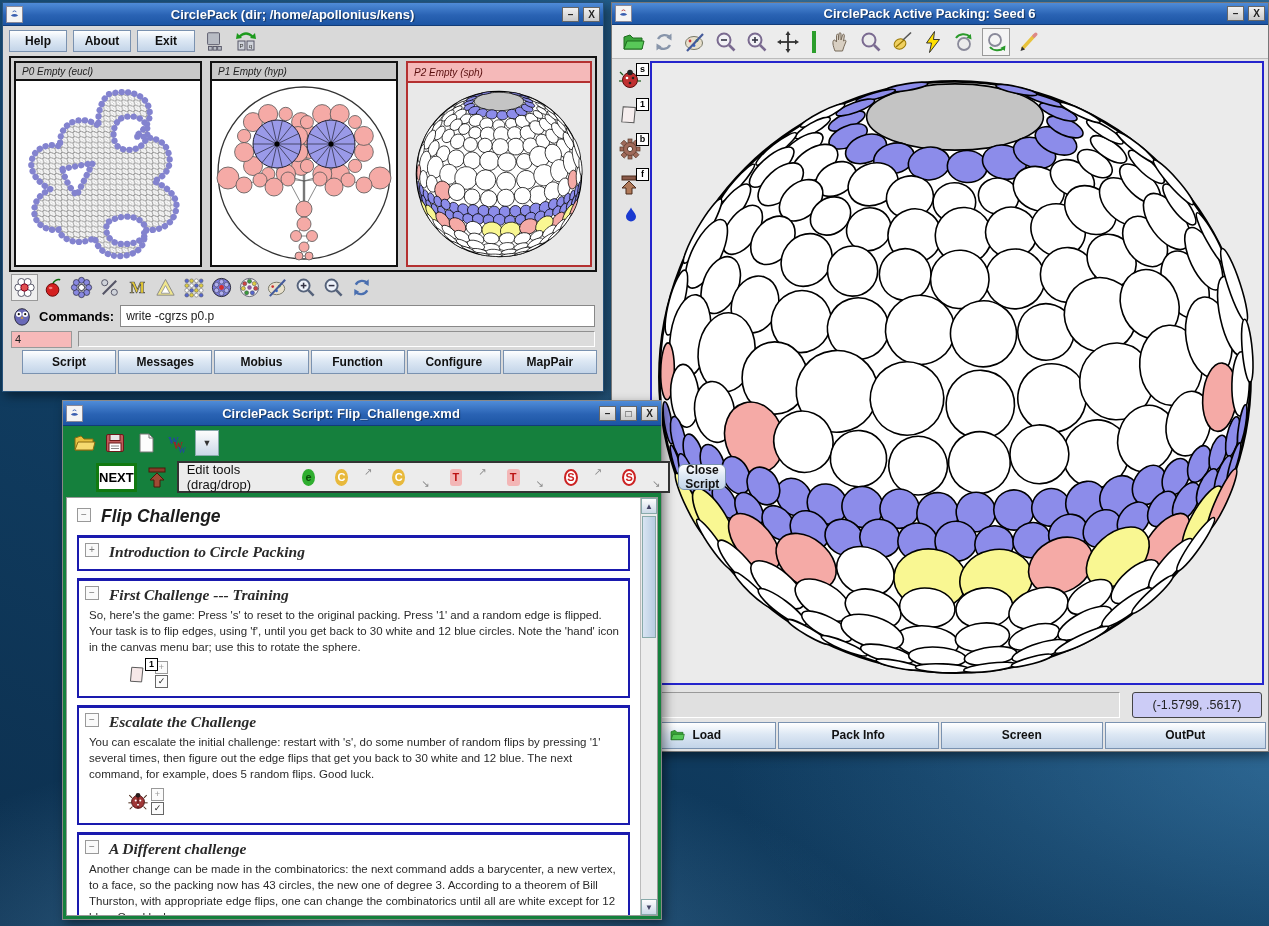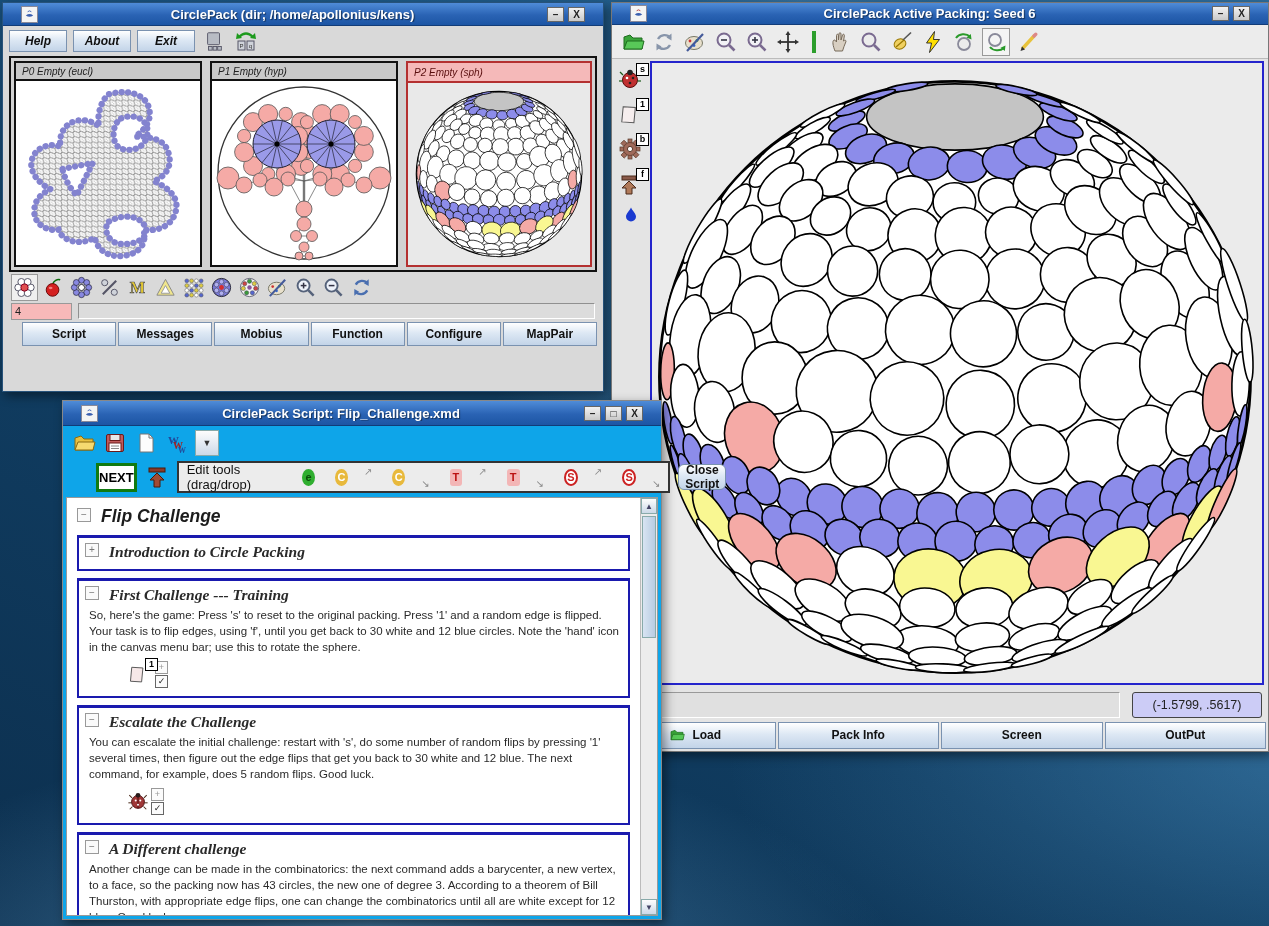--- a/index.html
+++ b/index.html
@@ -6,39 +6,39 @@
   body{
     position:relative;width:1269px;height:926px;overflow:hidden;
     font-family:"Liberation Sans",sans-serif;
     background:
       radial-gradient(900px 420px at 28% 108%, rgba(110,175,220,.50), transparent 62%),
       radial-gradient(1000px 460px at 103% 82%, rgba(80,150,200,.42), transparent 58%),
       linear-gradient(115deg, transparent 40%, rgba(140,195,230,.14) 47%, transparent 55%),
       linear-gradient(205deg,#2e6e9e 0%,#1a527e 35%,#103c60 62%,#0c2f4e 100%);
   }
   .win{position:absolute;box-shadow:3px 4px 10px rgba(0,0,0,.45);}
-  .tbar{height:22px;display:flex;align-items:center;gap:4px;padding:0 18px;
+  .tbar{height:22px;display:flex;align-items:center;gap:4px;padding:0 3px;
     background:linear-gradient(#4f8cd8,#2a63b4 55%,#1c55a4);
     border-bottom:1px solid #123c78;}
   .tbar .ttl{flex:1;text-align:center;color:#fff;font-weight:bold;font-size:13px;
     text-shadow:1px 1px 1px rgba(0,0,0,.5);white-space:nowrap;overflow:hidden;}
   .tb{width:17px;height:15px;background:linear-gradient(#f2f2f2,#c9c9c9);
     border:1px solid #666;display:flex;align-items:center;justify-content:center;
     font-size:10px;font-weight:bold;color:#222;box-sizing:border-box;}
   .jicon{width:15px;height:15px;background:#f4f4f4;border:1px solid #889;
     display:flex;align-items:center;justify-content:center;}
   .btn{background:linear-gradient(#ffffff,#dde8f4 45%,#c3d4e8);
     border:1px solid #7a92b0;font-weight:bold;font-size:12px;color:#111;
     display:flex;align-items:center;justify-content:center;font-family:"Liberation Sans",sans-serif;}
   .ibtn{width:26px;height:26px;display:flex;align-items:center;justify-content:center;}
   svg{display:block;}
   
   #w-main{left:2px;top:2px;width:600px;height:388px;background:#d9d9d9;border:1px solid #27527a;}
   #w-main .menubar{height:30px;display:flex;align-items:center;gap:6px;padding:0 6px;background:#d9d9d9;}
-  #w-main .menubar .btn{width:58px;height:22px;font-style:italic;}
+  #w-main .menubar .btn{width:58px;height:22px;}
   .canvframe{margin:0 6px;height:216px;background:#d2d2d2;border:2px solid #111;
     display:flex;gap:8px;padding:3px 3px;box-sizing:border-box;}
   .panel{width:188px;display:flex;flex-direction:column;border:2px solid #111;background:#fff;box-sizing:border-box;}
   .panel.active{border-color:#b43030;}
   .phead{height:20px;background:#c9c9c9;border-bottom:2px solid #111;font-style:italic;
     font-size:10px;display:flex;align-items:center;padding-left:6px;color:#222;}
   .panel.active .phead{background:#f5b9b9;border-bottom-color:#b43030;color:#5a0f0f;}
   .pcanvas{flex:1;background:#e9e9e9;}
   #mtools{height:30px;display:flex;align-items:center;gap:3px;padding:0 8px;}
   #mtools .ibtn{width:25px;height:25px;}
@@ -64,21 +64,21 @@
   .chip .lb{position:absolute;top:-4px;right:-5px;width:11px;height:11px;background:#fff;
     border:1px solid #000;font-size:9px;line-height:11px;text-align:center;font-weight:bold;}
   #pcanvas{flex:1;margin:2px 4px 2px 0;background:#ebebeb;border:2px solid #2424cc;}
   #pmsgrow{height:32px;display:flex;align-items:center;gap:12px;padding:2px 6px;}
   #pmsg{flex:1;height:24px;background:#e0e0e0;border:1px solid #999;border-bottom-color:#fff;border-right-color:#fff;}
   #pcoords{width:128px;height:24px;background:#ccccf6;border:1px solid #444;border-radius:3px;
     display:flex;align-items:center;justify-content:center;font-size:12.5px;color:#222;}
   #pbuttons{height:28px;display:flex;gap:2px;padding:0 2px 2px 2px;}
   #pbuttons .btn{flex:1;gap:6px;}
   
-  #w-script{left:62px;top:400px;width:598px;height:518px;background:#0ea5e9;border:1px solid #888;display:flex;flex-direction:column;}
+  #w-script{left:62px;top:400px;width:598px;height:518px;background:#15803d;border:1px solid #888;display:flex;flex-direction:column;}
   #w-script .tbar{height:24px;}
   #strow1{height:34px;display:flex;align-items:center;gap:5px;padding:0 8px;}
   #url{flex:1;height:20px;border:2px solid #24a424;font-size:12px;font-weight:bold;color:#333;
     padding:0 4px;font-family:"Liberation Sans",sans-serif;}
   .dropbtn{width:22px;height:24px;background:linear-gradient(#fdfdfd,#ccd9e8);border:1px solid #8aa;
     display:flex;align-items:center;justify-content:center;font-size:9px;color:#333;}
   #strow2{height:34px;display:flex;align-items:center;gap:8px;padding:0 8px;}
   #nextbtn{width:54px;height:23px;background:#fff;border:3px solid #117a11;font-weight:bold;
     font-size:13px;display:flex;align-items:center;justify-content:center;margin-left:25px;}
   #edittools{flex:1;height:28px;border:2px solid #333;background:#ececec;display:flex;
@@ -607,20 +607,34 @@
       </span>
     <span class="ibtn">
         <svg width="23" height="23" viewBox="0 0 24 24">
           <path d="M6,9 A7.5,7.5 0 0 1 18.5,8" stroke="#4a6fb0" stroke-width="2.4" fill="none"></path>
           <polygon points="19.5,3.5 19.5,10.5 14.5,7.5" fill="#4a6fb0"></polygon>
           <path d="M18,15 A7.5,7.5 0 0 1 5.5,16" stroke="#4a6fb0" stroke-width="2.4" fill="none"></path>
           <polygon points="4.5,20.5 4.5,13.5 9.5,16.5" fill="#4a6fb0"></polygon>
         </svg>
       </span>
   </div>
+  <div class="cmdrow">
+    <span>
+        <svg width="22" height="22" viewBox="0 0 24 24">
+          <ellipse cx="12" cy="13" rx="8" ry="9" fill="#6a6ab8" stroke="#223"></ellipse>
+          <circle cx="8.5" cy="10" r="3" fill="#fff"></circle>
+          <circle cx="15.5" cy="10" r="3" fill="#fff"></circle>
+          <circle cx="8.5" cy="10" r="1.2" fill="#111"></circle>
+          <circle cx="15.5" cy="10" r="1.2" fill="#111"></circle>
+          <polygon points="12,12 10.5,15 13.5,15" fill="#d8a030"></polygon>
+        </svg>
+      </span>
+    <label>Commands:</label>
+    <input value="write -cgrzs p0.p" style="">
+  </div>
   <div class="progrow">
     <span class="badge4">4</span>
     <span class="progbar"></span>
   </div>
   <div class="tabrow">
     <button class="btn">Script</button>
     <button class="btn">Messages</button>
     <button class="btn">Mobius</button>
     <button class="btn">Function</button>
     <button class="btn">Configure</button>

